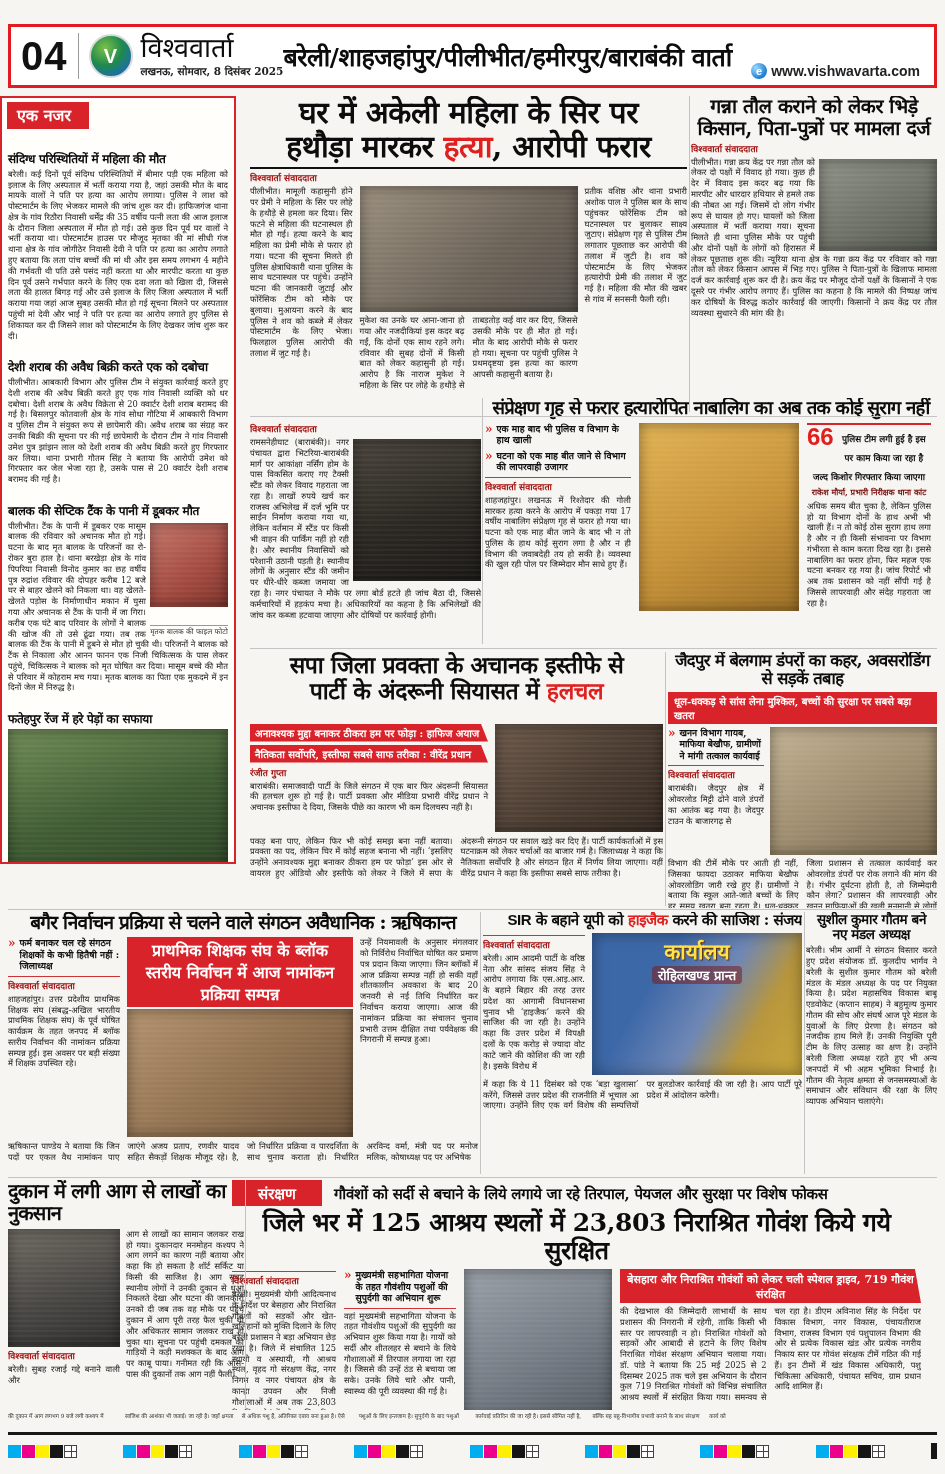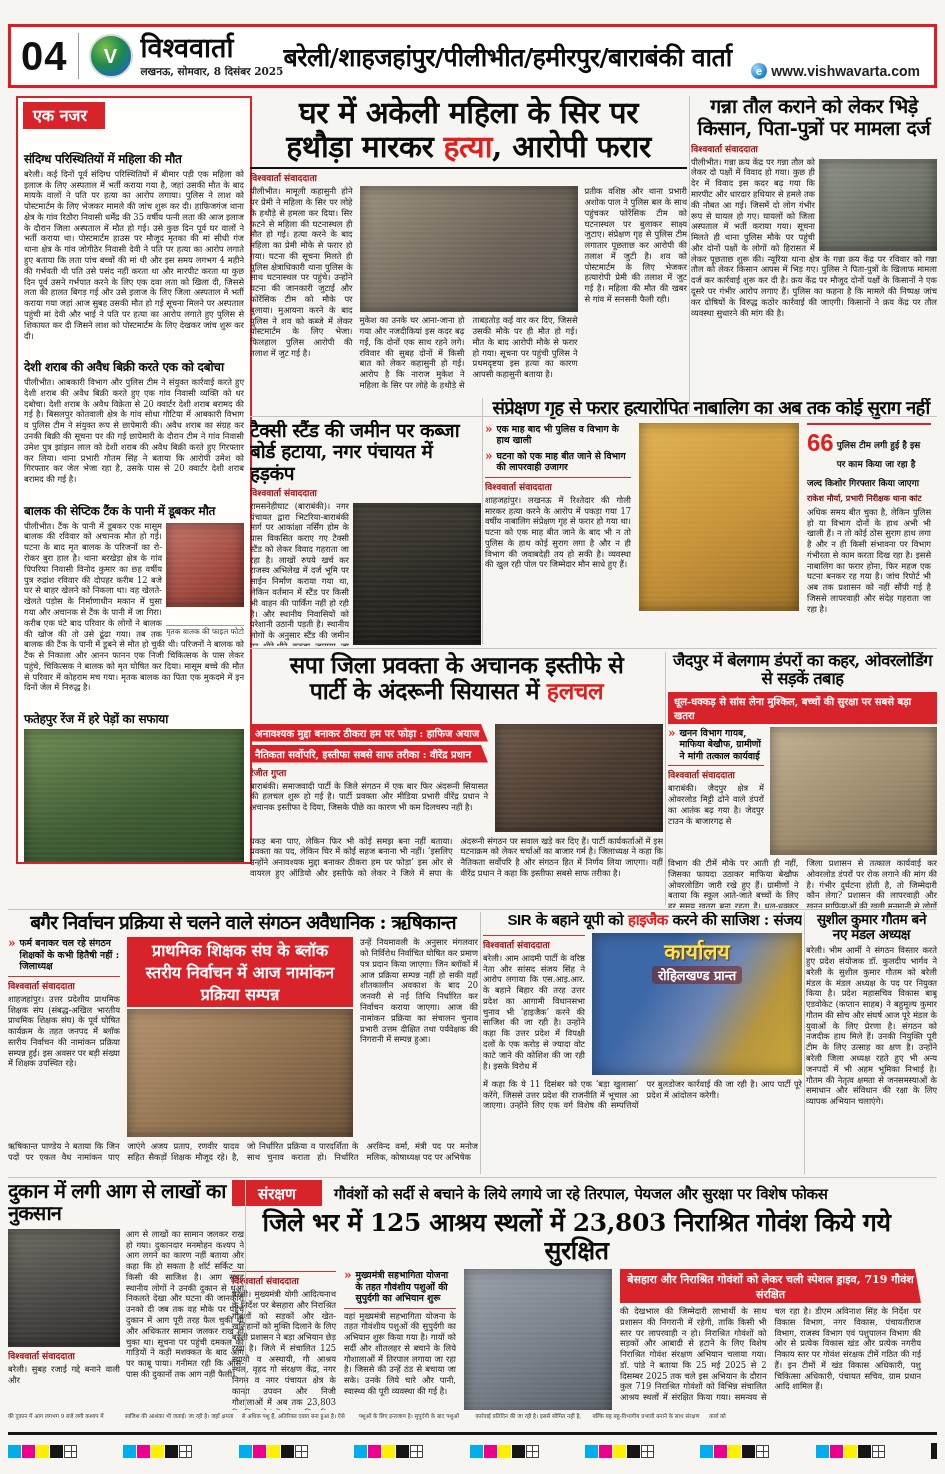--- a/index.html
+++ b/index.html
@@ -22,48 +22,48 @@
   .vrule { background:#c3c3c3; width:1px; }
   .hline { background:#c3c3c3; height:1px; }
   .redline { border-top:1px solid #c33; }
 
   
   #header { left:8px; top:24px; width:929px; height:64px; border:3px solid #e21b23; background:#fff; display:flex; align-items:center; padding:2px 10px; }
   .pagenum { font-size:40px; font-weight:bold; color:#111; font-family:"Liberation Sans",sans-serif; letter-spacing:1px; }
   .hdiv { width:1px; height:46px; background:#999; margin:0 10px; }
   .logo { width:44px; height:44px; border-radius:50%; background:radial-gradient(circle at 35% 30%,#7cc04a,#1f8a4c 45%,#1b6db0 80%); display:flex; align-items:center; justify-content:center; color:#fff; font-weight:bold; font-size:20px; border:2px solid #d9d9d9; font-family:"Liberation Sans",sans-serif; }
   .mast { margin-left:8px; }
-  .mast-title { font-size:27px; font-weight:bold; color:#0c0c0c; line-height:1; }
+  .mast-title { font-size:27px; font-weight:normal; color:#0c0c0c; line-height:1; }
   .mast-date { font-size:10.5px; font-weight:bold; color:#222; margin-top:3px; }
   .region { flex:1; text-align:left; font-size:25px; font-weight:bold; color:#0c0c0c; letter-spacing:-0.5px; }
   .site { position:absolute; right:14px; bottom:6px; display:flex; align-items:center; gap:4px; font-family:"Liberation Sans",sans-serif; font-size:14px; font-weight:bold; color:#222; }
   .eicon { width:16px; height:16px; border-radius:50%; background:radial-gradient(circle at 30% 30%,#9fd8ff,#1e7fd0 70%); color:#fff; font-size:11px; font-weight:bold; display:flex; align-items:center; justify-content:center; }
 
   
-  #eknajar { left:16px; top:96px; width:236px; height:768px; border:2.5px solid #d8232a; background:#fffefb; padding:5px 6px; }
+  #eknajar { left:0; top:96px; width:236px; height:768px; border:2.5px solid #d8232a; background:#fffefb; padding:5px 6px; }
   .ek-banner { display:inline-block; background:#d8232a; color:#fff; font-weight:bold; font-size:16px; padding:2px 18px 3px 10px; margin:-1px 0 4px -1px; }
   .ek-h { font-size:12px; font-weight:bold; color:#0c0c0c; line-height:1.15; margin:20px 0 2px; letter-spacing:-0.3px; }
   .phR { float:right; margin:2px 0 2px 4px; }
 
   
   #lead { left:250px; top:96px; width:437px; height:318px; }
   #lead .hd1 { font-size:30px; text-align:center; }
   #lead .rule { height:2px; background:#111; margin:4px 0 2px; }
   .lead-flex { display:flex; gap:7px; }
 
   
   #cane { left:691px; top:96px; width:246px; height:318px; }
   #cane .hd1 { font-size:19.5px; text-align:center; }
 
   #taxi { left:250px; top:420px; width:231px; height:226px; }
   #taxi .hd1 { font-size:19px; }
 
   #samp { left:485px; top:398px; width:452px; height:248px; }
   #samp .hd1 { font-size:18.5px; text-align:center; letter-spacing:-0.8px; }
-  .quote-box { border-top:2px solid #d8232a; padding-top:8px; }
+  .quote-box { border-top:2px solid #d8232a; padding-top:2px;text-align:center; }
   .q66 { color:#e0201f; font-size:24px; font-weight:bold; line-height:.8; float:left; margin-right:3px; font-family:"Liberation Sans",sans-serif; }
   .qtext { font-size:8.8px; font-weight:bold; line-height:1.3; color:#111; }
   .qby { font-size:8px; font-weight:bold; color:#7a1111; margin-top:2px; }
 
   #sapa { left:250px; top:652px; width:413px; height:256px; }
   #sapa .hd1 { font-size:23px; text-align:center; }
   .mini-strip { background:#d8232a; color:#fff; font-weight:bold; font-size:10px; padding:2px 5px; margin-bottom:3px; clip-path:polygon(0 0,97% 0,100% 100%,0 100%); }
 
   #jaid { left:668px; top:652px; width:269px; height:256px; }
   #jaid .hd1 { font-size:16.5px; text-align:center; letter-spacing:-0.6px; }
@@ -175,24 +175,20 @@
   <div class="byline">विश्ववार्ता संवाददाता</div>
   <div class="body-txt">
     <span class="phR" style="width:118px;">
       <span class="ph" style="display:block;width:118px;height:92px;background:linear-gradient(150deg,#8f9288,#6d7066 60%,#53564e);"></span>
     </span>
     <span>पीलीभीत। गन्ना क्रय केंद्र पर गन्ना तौल को लेकर दो पक्षों में विवाद हो गया। कुछ ही देर में विवाद इस कदर बढ़ गया कि मारपीट और धारदार हथियार से हमले तक की नौबत आ गई। जिसमें दो लोग गंभीर रूप से घायल हो गए। घायलों को जिला अस्पताल में भर्ती कराया गया। सूचना मिलते ही थाना पुलिस मौके पर पहुंची और दोनों पक्षों के लोगों को हिरासत में लेकर पूछताछ शुरू की। न्यूरिया थाना क्षेत्र के गन्ना क्रय केंद्र पर रविवार को गन्ना तौल को लेकर किसान आपस में भिड़ गए। पुलिस ने पिता-पुत्रों के खिलाफ मामला दर्ज कर कार्रवाई शुरू कर दी है। क्रय केंद्र पर मौजूद दोनों पक्षों के किसानों ने एक दूसरे पर गंभीर आरोप लगाए हैं। पुलिस का कहना है कि मामले की निष्पक्ष जांच कर दोषियों के विरुद्ध कठोर कार्रवाई की जाएगी। किसानों ने क्रय केंद्र पर तौल व्यवस्था सुधारने की मांग की है।</span>
   </div>
 </div>
 
 <div class="abs clip" id="taxi">
-  <div class="hd hd1">
-    <div>टैक्सी स्टैंड की जमीन पर कब्जा</div>
-    <div>बोर्ड हटाया, नगर पंचायत में हड़कंप</div>
-  </div>
   <div class="byline">विश्ववार्ता संवाददाता</div>
   <div class="body-txt">
     <span class="phR" style="width:128px;">
       <span class="ph" style="display:block;width:128px;height:142px;background:linear-gradient(160deg,#4a443c,#2b2823 55%,#1c1a17);"></span>
     </span>
     <span>रामसनेहीघाट (बाराबंकी)। नगर पंचायत द्वारा भिटरिया-बाराबंकी मार्ग पर आकांक्षा नर्सिंग होम के पास विकसित कराए गए टैक्सी स्टैंड को लेकर विवाद गहराता जा रहा है। लाखों रुपये खर्च कर राजस्व अभिलेख में दर्ज भूमि पर साईन निर्माण कराया गया था, लेकिन वर्तमान में स्टैंड पर किसी भी वाहन की पार्किंग नहीं हो रही है। और स्थानीय निवासियों को परेशानी उठानी पड़ती है। स्थानीय लोगों के अनुसार स्टैंड की जमीन पर धीरे-धीरे कब्जा जमाया जा रहा है। नगर पंचायत ने मौके पर लगा बोर्ड हटते ही जांच बैठा दी, जिससे कर्मचारियों में हड़कंप मचा है। अधिकारियों का कहना है कि अभिलेखों की जांच कर कब्जा हटवाया जाएगा और दोषियों पर कार्रवाई होगी।</span>
   </div>
 </div>
 
 <div class="abs clip" id="samp">
@@ -237,21 +233,21 @@
       <div class="body-txt">बाराबंकी। समाजवादी पार्टी के जिले संगठन में एक बार फिर अंदरूनी सियासत की हलचल शुरू हो गई है। पार्टी प्रवक्ता और मीडिया प्रभारी वीरेंद्र प्रधान ने अचानक इस्तीफा दे दिया, जिसके पीछे का कारण भी कम दिलचस्प नहीं है।</div>
     </div>
     <div style="flex:1;">
       <div class="ph" style="width:100%;height:108px;background:linear-gradient(140deg,#6b584a,#4a3b30 55%,#342a22);"></div>
     </div>
   </div>
   <div class="body-txt cols2" style="margin-top:4px;">पकड़ बना पाए, लेकिन फिर भी कोई समझ बना नहीं बताया। प्रवक्ता का पद, लेकिन घिर में कोई सहज बनाना भी नहीं। ‘इसलिए उन्होंने अनावश्यक मुद्दा बनाकर ठीकरा हम पर फोड़ा’ इस ओर से वायरल हुए ऑडियो और इस्तीफे को लेकर ने जिले में सपा के अंदरूनी संगठन पर सवाल खड़े कर दिए हैं। पार्टी कार्यकर्ताओं में इस घटनाक्रम को लेकर चर्चाओं का बाजार गर्म है। जिलाध्यक्ष ने कहा कि नैतिकता सर्वोपरि है और संगठन हित में निर्णय लिया जाएगा। वहीं वीरेंद्र प्रधान ने कहा कि इस्तीफा सबसे साफ तरीका है।</div>
 </div>
 
 <div class="abs clip" id="jaid">
-  <div class="hd hd1">जैदपुर में बेलगाम डंपरों का कहर, ओवरलोडिंग से सड़कें तबाह</div>
+  <div class="hd hd1">जैदपुर में बेलगाम डंपरों का कहर, अवसरोडिंग से सड़कें तबाह</div>
   <div class="strip" style="font-size:10px;margin:3px 0;">धूल-धक्कड़ से सांस लेना मुश्किल, बच्चों की सुरक्षा पर सबसे बड़ा खतरा</div>
   <div style="display:flex;gap:6px;">
     <div style="width:96px;">
       <div class="bullet-row">
           <span class="bmark">»</span>
           <span>खनन विभाग गायब, माफिया बेखौफ, ग्रामीणों ने मांगी तत्काल कार्यवाई</span>
         </div>
       <div class="byline redline" style="padding-top:2px;">विश्ववार्ता संवाददाता</div>
       <div class="body-txt">बाराबंकी। जैदपुर क्षेत्र में ओवरलोड मिट्टी ढोने वाले डंपरों का आतंक बढ़ गया है। जेदपुर टाउन के बाजारगढ़ से</div>
     </div>

